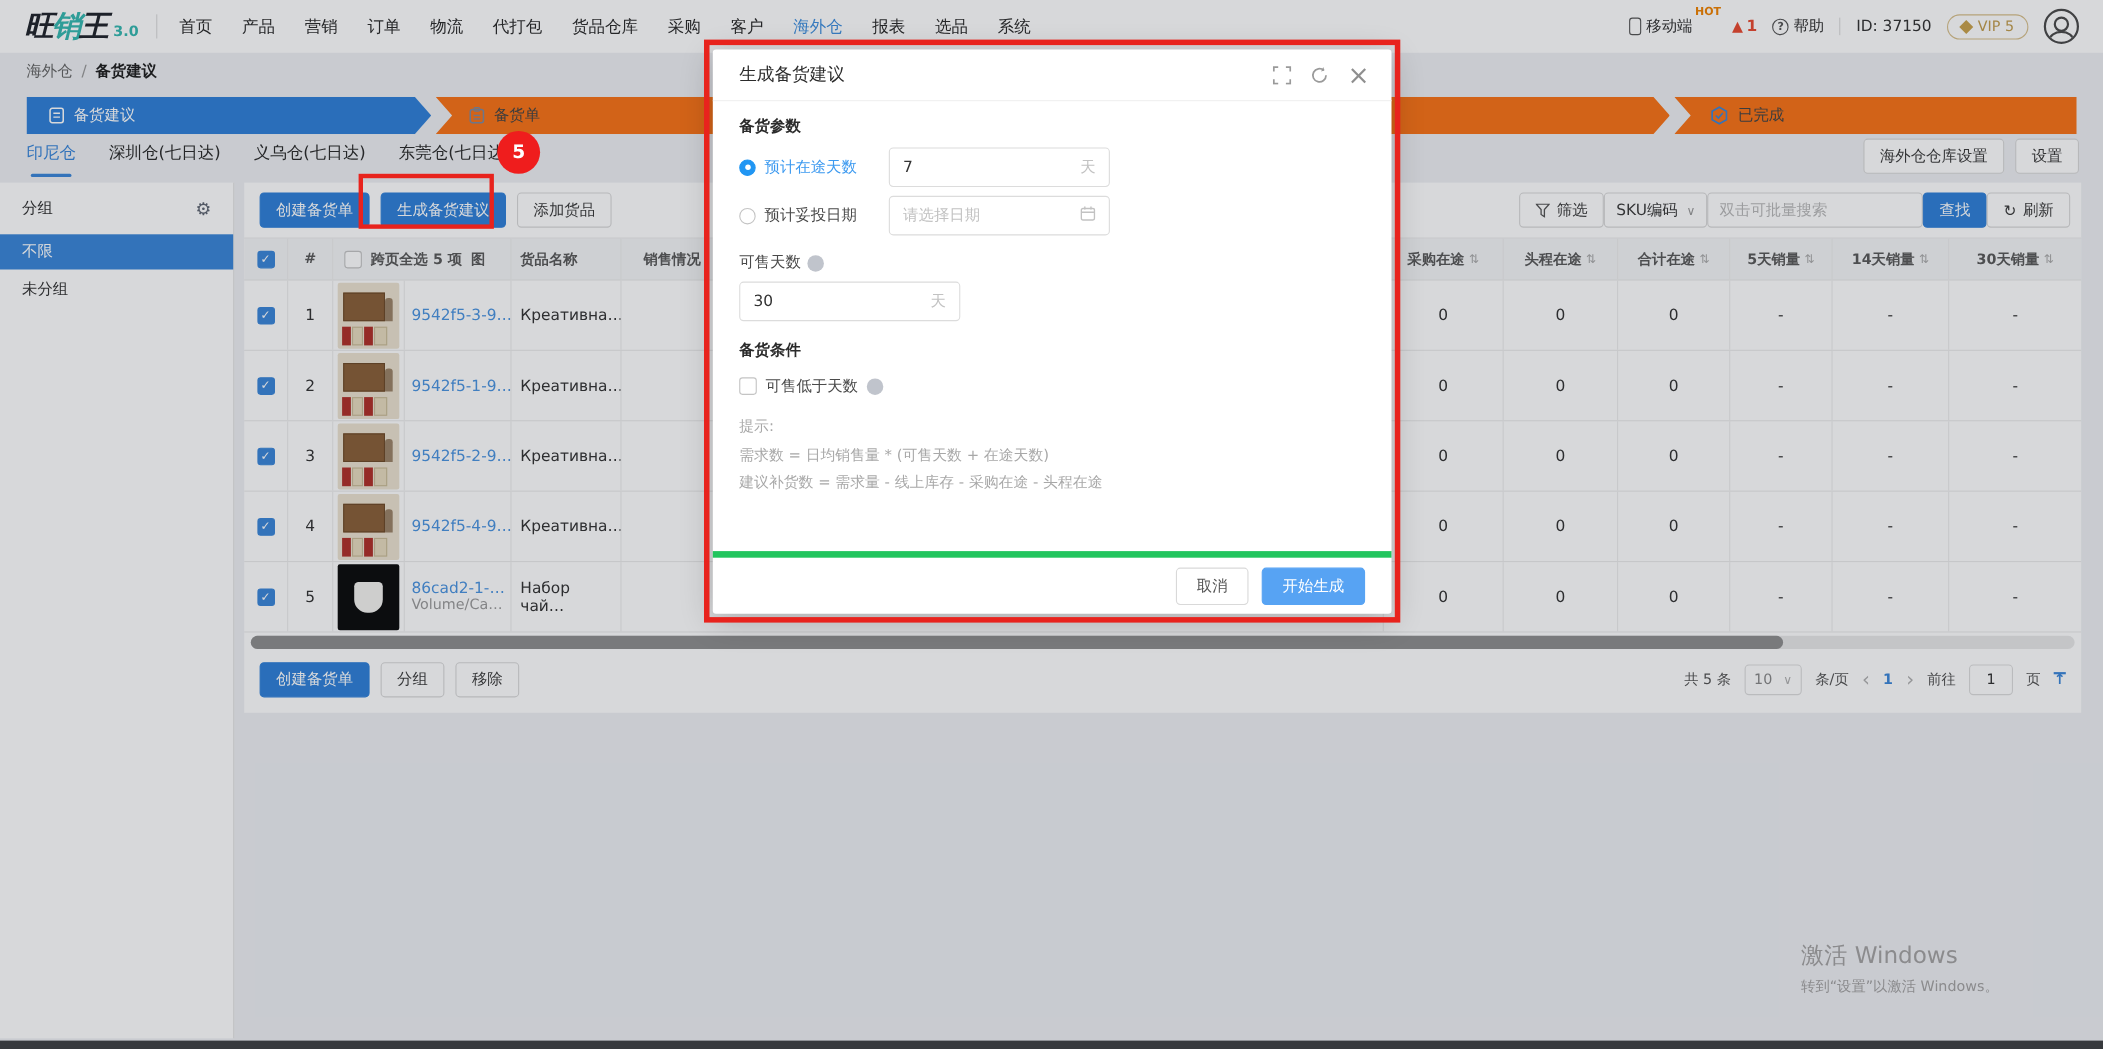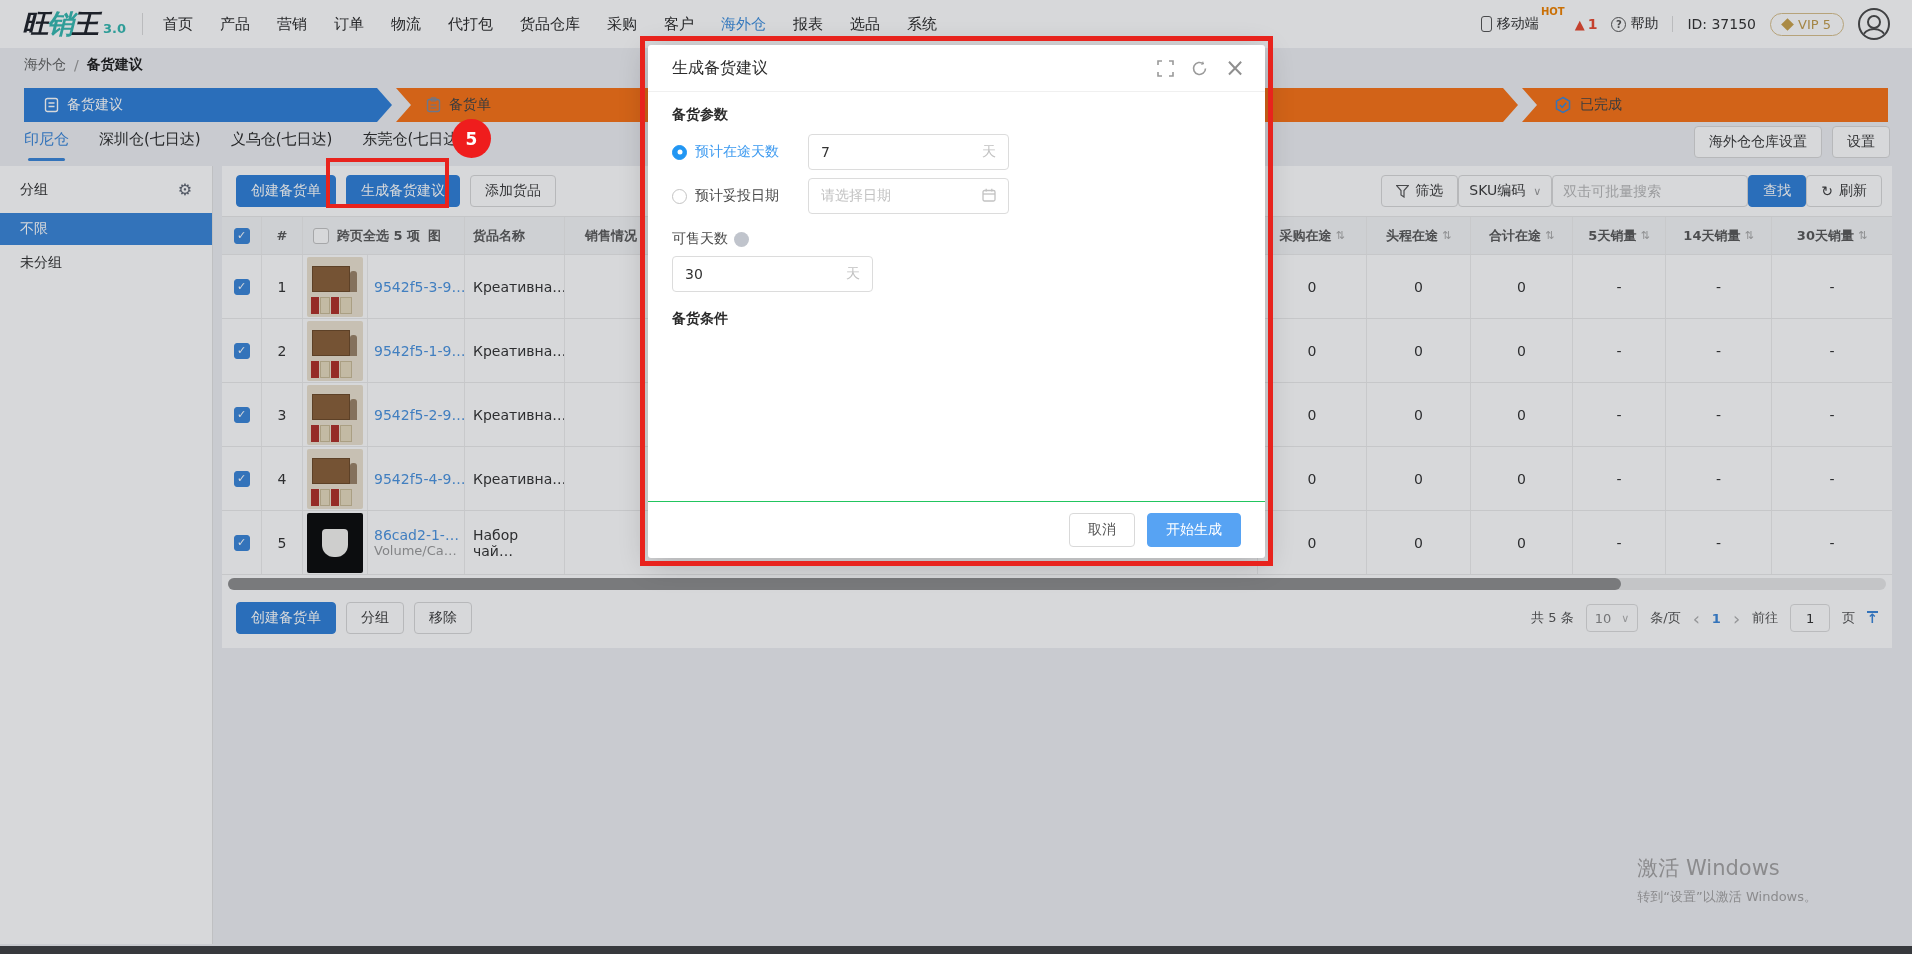--- a/index.html
+++ b/index.html
@@ -140,21 +140,21 @@
   .m-radio-wrap { width:136px; display:flex; align-items:center; gap:8px; font-size:14px; color:#4a4a4a; cursor:pointer; }
   .m-radio-wrap.sel { color:#3d9af0; }
   .radio { width:15px; height:15px; border-radius:50%; border:1px solid #c4c4c4; background:#fff; flex:none; position:relative; }
   .radio.on { border-color:#2196f3; background:#2196f3; }
   .radio.on::after { content:""; position:absolute; top:50%; left:50%; transform:translate(-50%,-50%); width:5px; height:5px; border-radius:50%; background:#fff; }
   .m-input { width:201px; height:36px; border:1px solid #dcdcdc; border-radius:4px; display:flex; align-items:center; padding:0 12px; font-size:14px; color:#333; background:#fff; }
   .m-input .suffix { margin-left:auto; color:#c2c2c2; }
   .m-input .ph { color:#c2c2c2; }
   .m-check-row { margin-top:14px; display:flex; align-items:center; gap:8px; font-size:14px; color:#4a4a4a; }
   .m-tips { margin-top:16px; color:#a8a8a8; font-size:13.5px; line-height:1.9; }
-  .m-foot { border-top:1px solid #22c55e; height:57px; display:flex; align-items:center; justify-content:flex-end; gap:12px; padding:0 24px; }
+  .m-foot { border-top:6px solid #22c55e; height:57px; display:flex; align-items:center; justify-content:flex-end; gap:12px; padding:0 24px; }
   .m-btn { height:34px; padding:0 18px; border-radius:4px; border:1px solid #d9d9d9; background:#fff; color:#555; font-size:14px; display:inline-flex; align-items:center; cursor:pointer; }
   .m-btn.primary { background:#57a3f3; border-color:#57a3f3; color:#fff; }
 
   
   .ann-modal { position:absolute; left:640px; top:36px; width:633px; height:530px; border:5px solid #e8231d; z-index:60; pointer-events:none; }
   .ann-btn { position:absolute; left:326px; top:158px; width:123px; height:50px; border:4px solid #e8231d; z-index:60; pointer-events:none; }
   .ann-badge { position:absolute; left:452px; top:119px; width:39px; height:39px; border-radius:50%; background:#ef1d1d; color:#fff; font-size:17px; font-weight:bold; display:flex; align-items:center; justify-content:center; z-index:60; }
 </style>
 </head>
 <body>
@@ -553,21 +553,31 @@
         <span class="qic"></span>
       </div>
       <div class="m-row" style="margin-top:8px">
         <span class="m-input">
           <span>30</span>
           <span class="suffix">天</span>
         </span>
       </div>
 
       <div class="m-section" style="margin-top:18px">备货条件</div>
-
+      <div class="m-check-row">
+        <span class="cbx"></span>
+        <span>可售低于天数</span>
+        <span class="qic"></span>
+      </div>
+
+      <div class="m-tips">
+        <div>提示:</div>
+        <div>需求数 = 日均销售量 * (可售天数 + 在途天数)</div>
+        <div>建议补货数 = 需求量 - 线上库存 - 采购在途 - 头程在途</div>
+      </div>
     </div>
     <div class="m-foot">
       <button class="m-btn">取消</button>
       <button class="m-btn primary">开始生成</button>
     </div>
   </div>
 
   <div class="ann-modal"></div>
   <div class="ann-btn"></div>
   <div class="ann-badge">5</div>

